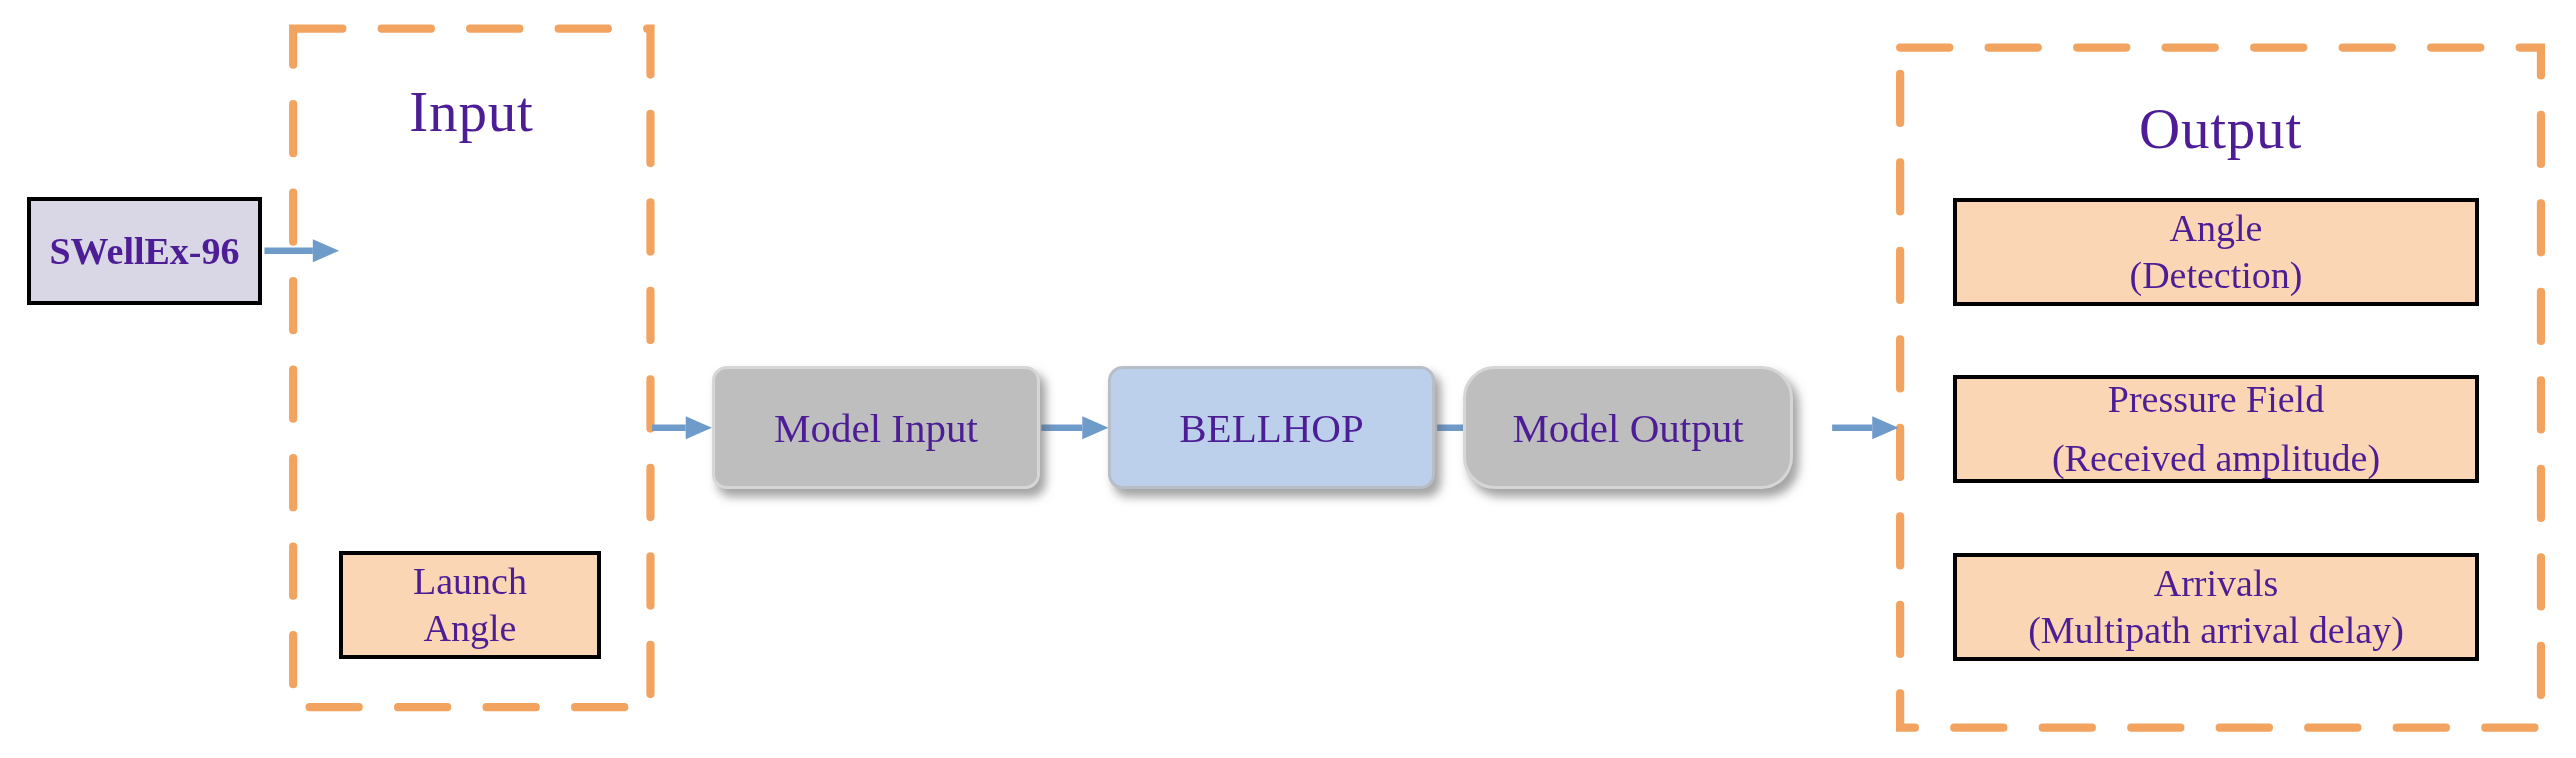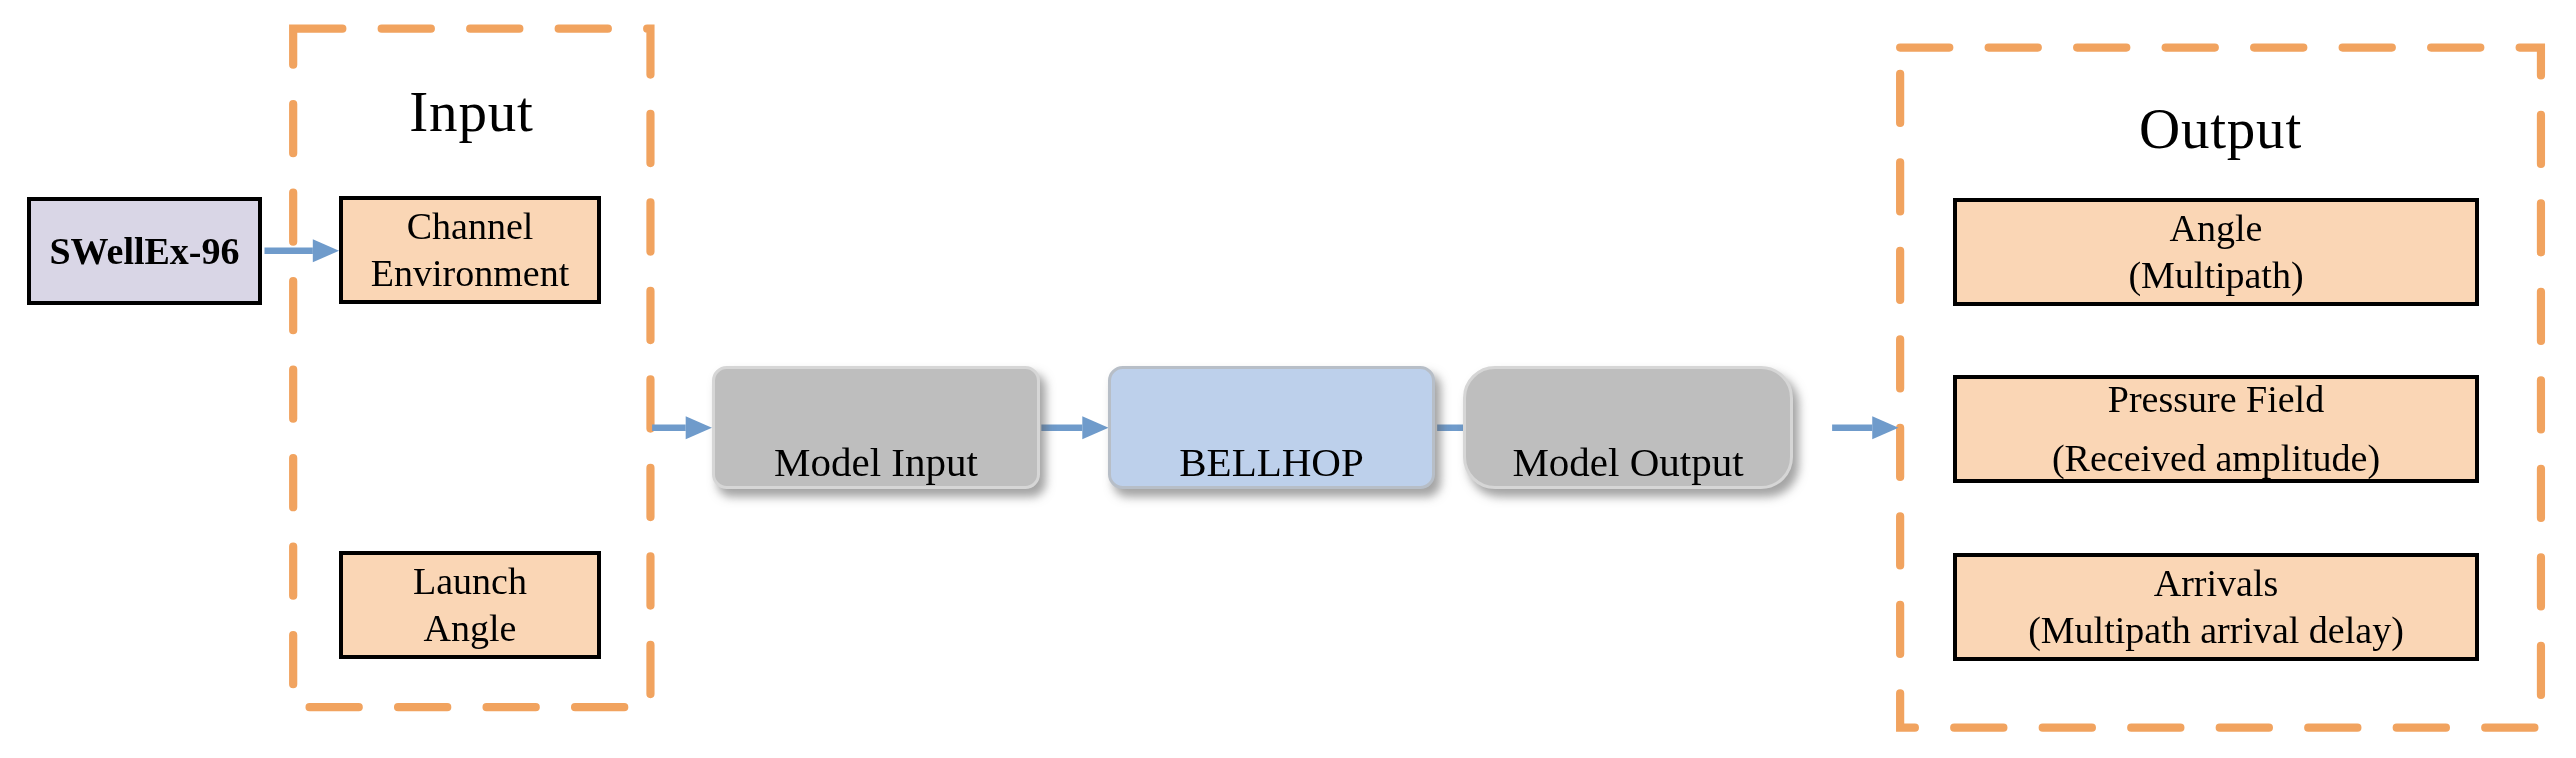--- a/index.html
+++ b/index.html
@@ -2,21 +2,21 @@
 <html style="font-size:13px"><head>
 <meta charset="utf-8">
 <style>
   html, body { margin: 0; padding: 0; background: #ffffff; }
   .canvas {
     position: relative;
     width: 2576px;
     height: 758px;
     background: #ffffff;
     font-family: "Liberation Serif", "DejaVu Serif", serif;
-    color: #000000;
+    color: #4c1d95;
     overflow: hidden;
   }
   .layer {
     position: absolute;
     left: 0; top: 0;
     width: 2576px; height: 758px;
   }
   svg.layer { z-index: 1; }
   .boxes { z-index: 2; }
 
@@ -53,21 +53,21 @@
   .sb-out-1   { left: 1953px; top: 375px; width: 526px; height: 108px; gap: 12px; }
   .sb-out-2   { left: 1953px; top: 553px; width: 526px; height: 108px; }
 
   .round-box {
     position: absolute;
     box-sizing: border-box;
     top: 366px;
     height: 123px;
     border-radius: 14.8px;
     display: flex;
-    align-items: flex-end;
+    align-items: center;
     justify-content: center;
     text-align: center;
     font-size: 41px;
     box-shadow: 5.7px 7.4px 9.8px rgba(90,90,90,0.55);
   }
   .round-box.gray {
     background: #BEBEBE;
     border: 3.3px solid #D6D6D6;
   }
   .round-box.blue {
@@ -117,42 +117,38 @@
 
   <div class="layer boxes">
 
     <div class="group-title input">Input</div>
     <div class="group-title output">Output</div>
 
     <div class="small-box lavender sb-source">
       <div>SWellEx-96</div>
     </div>
 
-    <div class="small-box sb-in-0">
-      <div>Channel</div>
-      <div>Environment</div>
-    </div>
     <div class="small-box sb-in-2">
       <div>Launch</div>
       <div>Angle</div>
     </div>
 
     <div class="round-box gray rb-model-input">
       <div>Model Input</div>
     </div>
     <div class="round-box blue rb-bellhop">
       <div>BELLHOP</div>
     </div>
     <div class="round-box gray rb-model-output">
       <div>Model Output</div>
     </div>
 
     <div class="small-box sb-out-0">
       <div>Angle</div>
-      <div>(Multipath)</div>
+      <div>(Detection)</div>
     </div>
     <div class="small-box sb-out-1">
       <div>Pressure Field</div>
       <div>(Received amplitude)</div>
     </div>
     <div class="small-box sb-out-2">
       <div>Arrivals</div>
       <div>(Multipath arrival delay)</div>
     </div>
 

